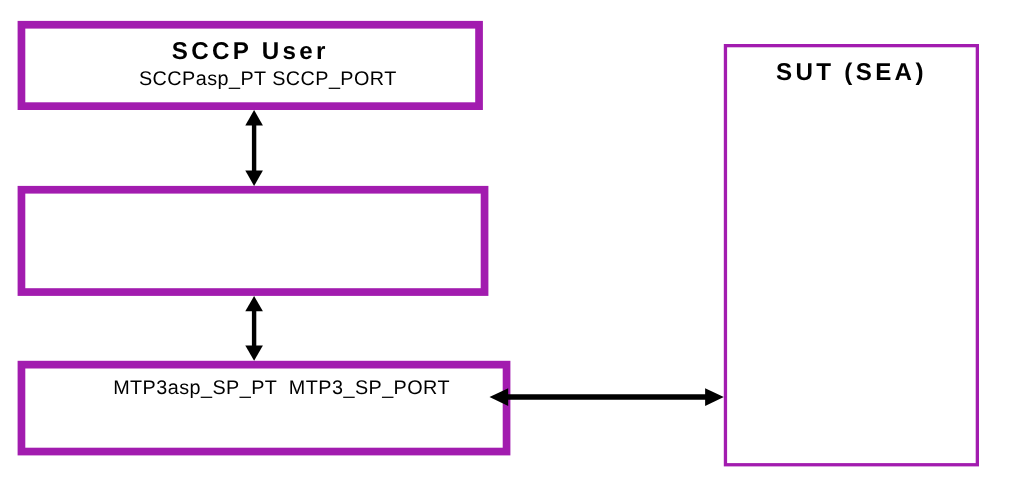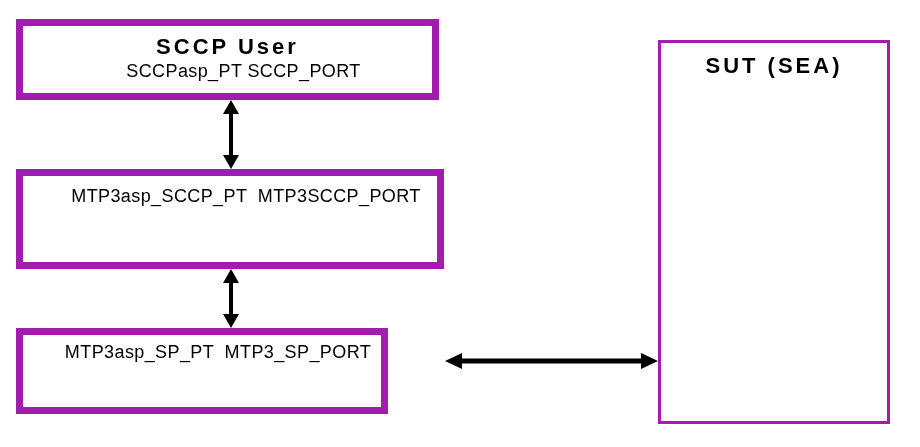--- a/index.html
+++ b/index.html
@@ -33,21 +33,21 @@
   .box-ports {
     font-weight: 400;
     font-size: 18px;
     line-height: 22px;
     letter-spacing: 0.4px;
     white-space: pre;
     margin-left: 32px;
   }
   #box-sccp-user { left: 16px; top: 19px;  width: 423px; height: 81px;  padding-top: 8px; }
   #box-sccp      { left: 16px; top: 169px; width: 428px; height: 100px; padding-top: 9px; }
-  #box-system    { left: 16px; top: 328px; width: 372px; height: 86px;  padding-top: 6px; }
+  #box-system    { left: 16px; top: 328px; width: 448px; height: 86px;  padding-top: 6px; }
   #box-sut       { left: 658px; top: 40px; width: 232px; height: 384px; padding-top: 10px; border-width: 3px; }
   .arrow-layer {
     position: absolute;
     left: 0;
     top: 0;
     width: 920px;
     height: 447px;
     pointer-events: none;
   }
   .arrow-stroke { stroke: #000000; }
@@ -57,21 +57,20 @@
 <body>
 
 <div class="stage">
 
   <div class="box" id="box-sccp-user">
     <div class="box-title">SCCP User</div>
     <div class="box-ports">SCCPasp_PT SCCP_PORT</div>
   </div>
 
   <div class="box" id="box-sccp">
-    <div class="box-ports">MTP3asp_SCCP_PT  MTP3SCCP_PORT</div>
   </div>
 
   <div class="box" id="box-system">
     <div class="box-ports">MTP3asp_SP_PT  MTP3_SP_PORT</div>
   </div>
 
   <div class="box" id="box-sut">
     <div class="box-title">SUT (SEA)</div>
   </div>
 

